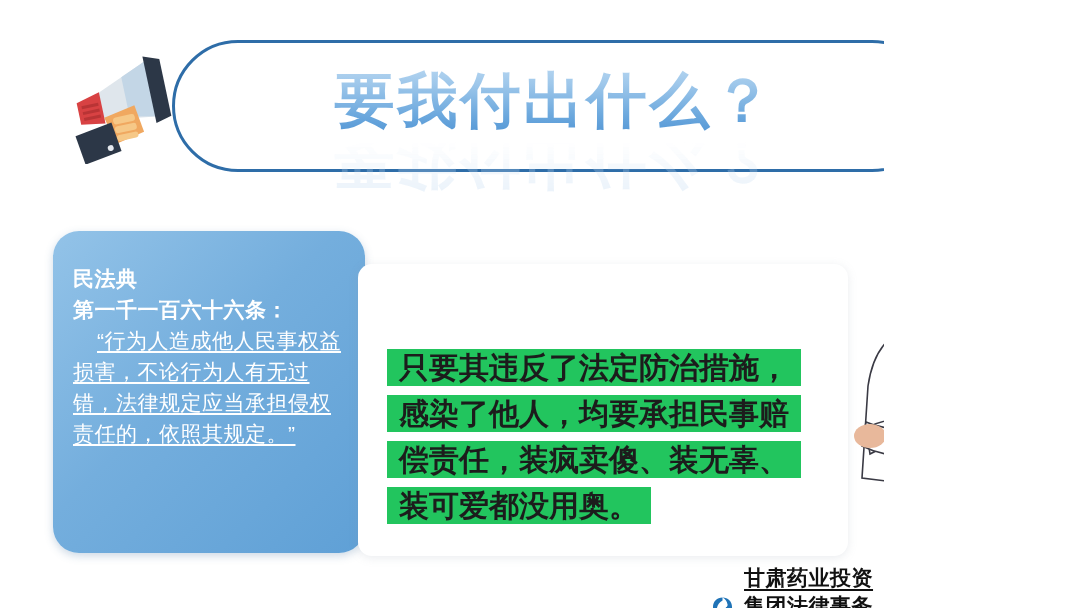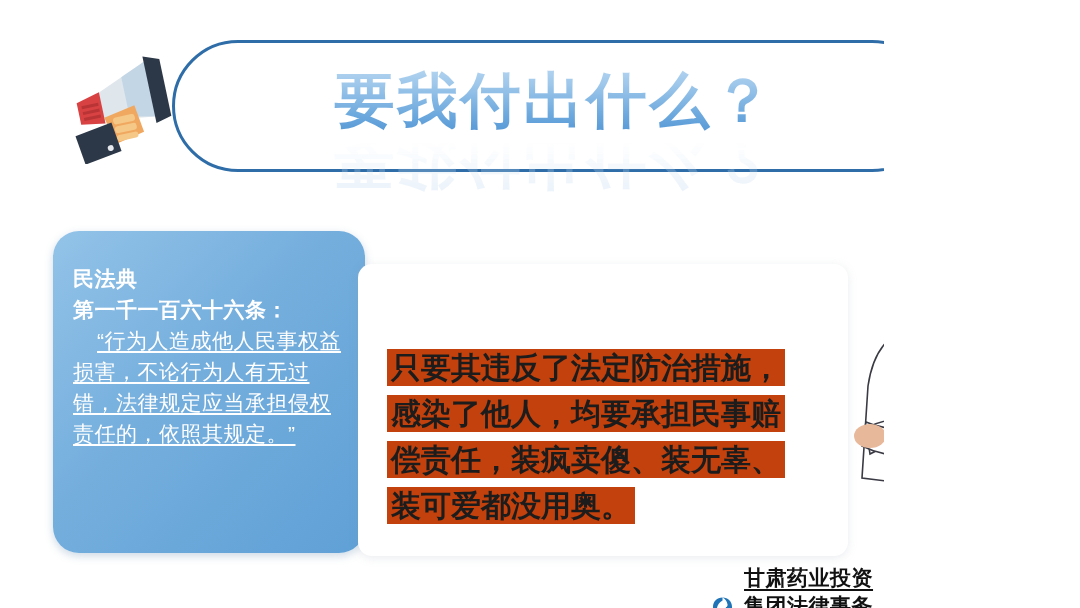--- a/index.html
+++ b/index.html
@@ -141,24 +141,24 @@
     left: 387px;
     top: 345px;
     width: 420px;
     font-size: 30px;
     font-weight: 700;
     line-height: 46px;
     color: #1c1c1c;
     letter-spacing: 0px;
   }
   .highlight-body span.hl {
-    background: #c2410c;
+    background: #22c55e;
     box-decoration-break: clone;
     -webkit-box-decoration-break: clone;
-    padding: 2px 4px;
+    padding: 2px 12px;
     margin-top: 37px;
   }
 
   
   .qmark {
     position: absolute;
     left: 963px;
     top: 141px;
     width: 96px;
     height: 118px;

